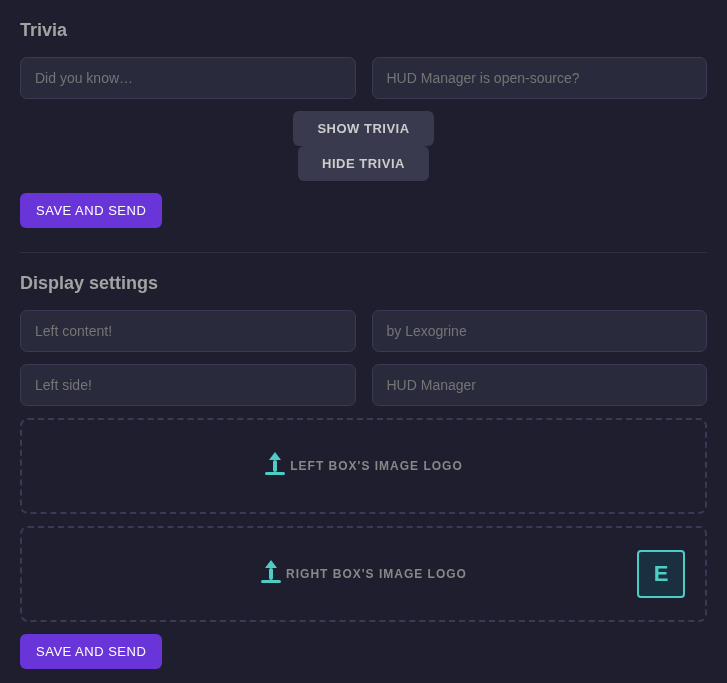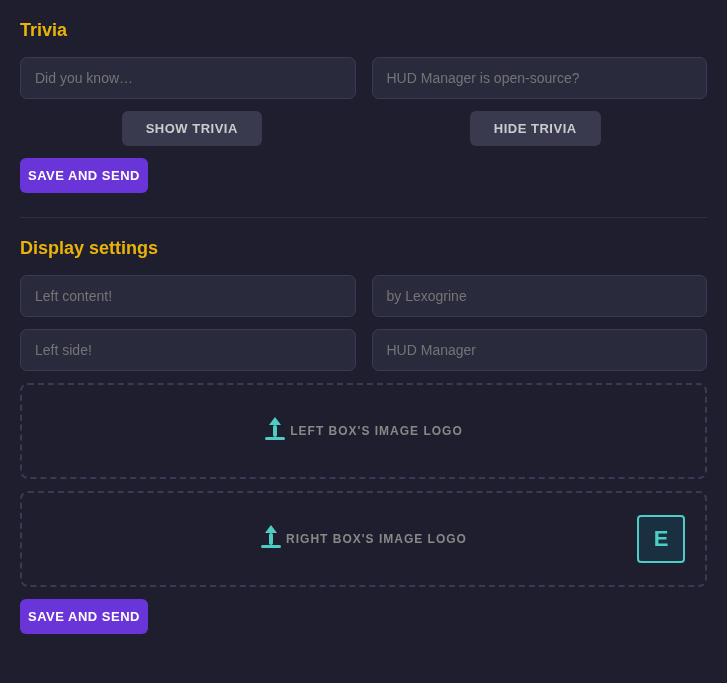--- a/index.html
+++ b/index.html
@@ -10,21 +10,21 @@
       font-family: 'Segoe UI', Arial, sans-serif;
       font-size: 14px;
       width: 727px;
       min-height: 683px;
       padding: 20px;
     }
 
     .section-title {
       font-size: 18px;
       font-weight: 600;
-      color: #eab308;
+      color: #a3a3a3;
       margin-bottom: 16px;
     }
 
     .section {
       margin-bottom: 24px;
     }
 
     .row {
       display: flex;
       gap: 16px;
@@ -54,31 +54,32 @@
       cursor: pointer;
       letter-spacing: 0.5px;
       text-transform: uppercase;
     }
 
     .btn-save-send {
       background-color: #6a35d8;
       color: #ffffff;
       border: none;
       border-radius: 6px;
-      padding: 10px 8px;
+      padding: 10px 16px;
       font-size: 13px;
-      font-weight: 700;
+      font-weight: 400;
       cursor: pointer;
       letter-spacing: 0.5px;
       text-transform: uppercase;
     }
 
     .trivia-button-row {
       display: flex;
       margin-bottom: 12px;
+      flex-direction: column;
     }
 
     .trivia-btn-wrapper {
       flex: 1;
       display: flex;
       justify-content: center;
     }
 
     .image-drop-zone {
       border: 2px dashed #3a3a55;

